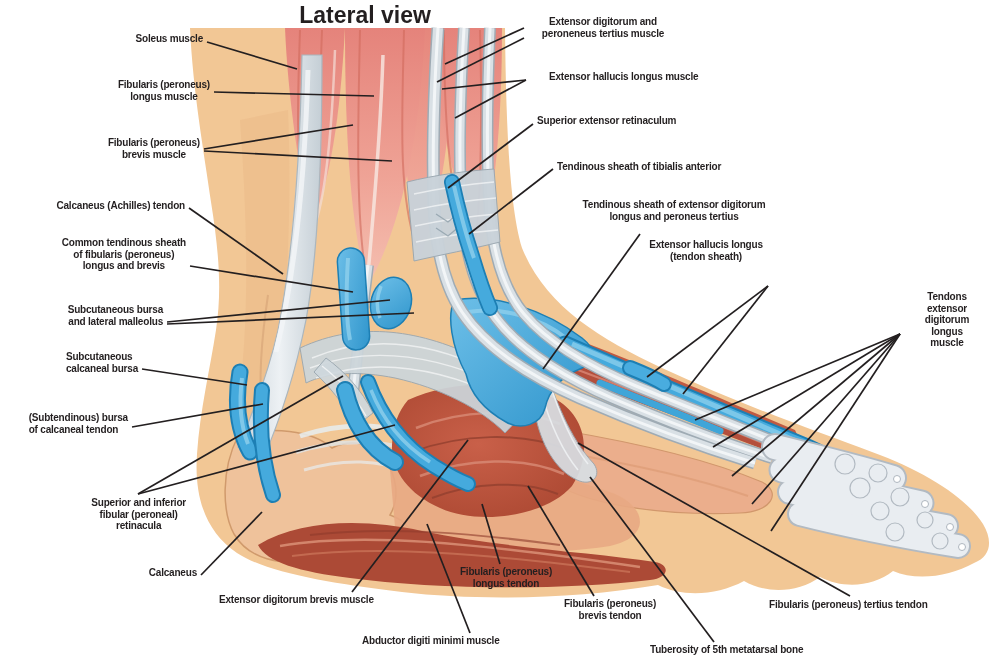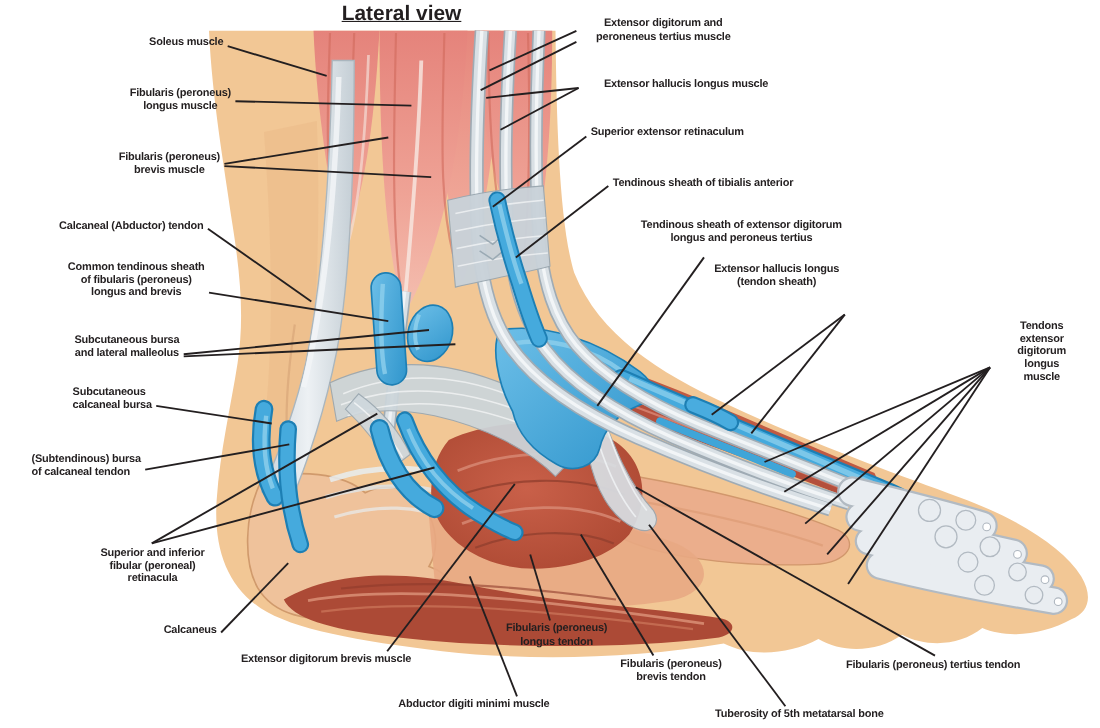--- a/index.html
+++ b/index.html
@@ -3,21 +3,21 @@
 <meta charset="utf-8">
 <style>
   :root{
     --text:#231F20; --line:#231F20; --skin:#F2C795; --bone:#EFC29B;
     --muscle:#E9968A; --brick:#BE5740; --silver:#D9E0E5; --blue:#45AADD;
   }
   html,body{margin:0;padding:0;background:#fff;}
   .stage{position:relative;width:1000px;height:662px;background:#fff;overflow:hidden;
          font-family:"Liberation Sans",sans-serif;color:var(--text);}
   .stage svg{position:absolute;left:0;top:0;}
-  .title{position:absolute;font-weight:bold;font-size:19px;transform:translateX(-50%);text-decoration:underline;}
+  .title{position:absolute;font-weight:bold;font-size:23px;transform:translateX(-50%);}
   .label{position:absolute;font-weight:bold;font-size:10px;line-height:1.16;
          white-space:pre-line;letter-spacing:-0.2px;}
   #leaders line{stroke:var(--line);stroke-width:1.7;}
 </style>
 </head>
 <body>
 
 <div class="stage">
 
   <svg width="1000" height="662" viewBox="0 0 1000 662">
@@ -282,25 +282,25 @@
   </svg>
 
   <div class="title" style="left:365px;top:2px">Lateral view</div>
 
   <div id="labels">
       <div class="label" style="top: 33px; right: 797px; text-align: right;">Soleus muscle</div>
       <div class="label" style="top: 79px; right: 790px; text-align: center;">Fibularis (peroneus)
 longus muscle</div>
       <div class="label" style="top: 137px; right: 800px; text-align: center;">Fibularis (peroneus)
 brevis muscle</div>
-      <div class="label" style="top: 200px; right: 815px; text-align: right;">Calcaneal (Abductor) tendon</div>
+      <div class="label" style="top: 200px; right: 815px; text-align: right;">Calcaneus (Achilles) tendon</div>
       <div class="label" style="top: 237px; right: 814px; text-align: center;">Common tendinous sheath
 of fibularis (peroneus)
 longus and brevis</div>
-      <div class="label" style="top: 304px; right: 837px; text-align: center;">Subcutaneous bursa
+      <div class="label" style="top: 304px; right: 837px; text-align: right;">Subcutaneous bursa
 and lateral malleolus</div>
       <div class="label" style="top: 351px; right: 862px; text-align: left;">Subcutaneous
 calcaneal bursa</div>
       <div class="label" style="top: 412px; right: 872px; ">(Subtendinous) bursa
 of calcaneal tendon</div>
       <div class="label" style="top: 497px; right: 814px; text-align: center;">Superior and inferior
 fibular (peroneal)
 retinacula</div>
       <div class="label" style="top: 567px; right: 803px; text-align: right;">Calcaneus</div>
       <div class="label" style="top: 594px; left: 219px; text-align: left;">Extensor digitorum brevis muscle</div>

